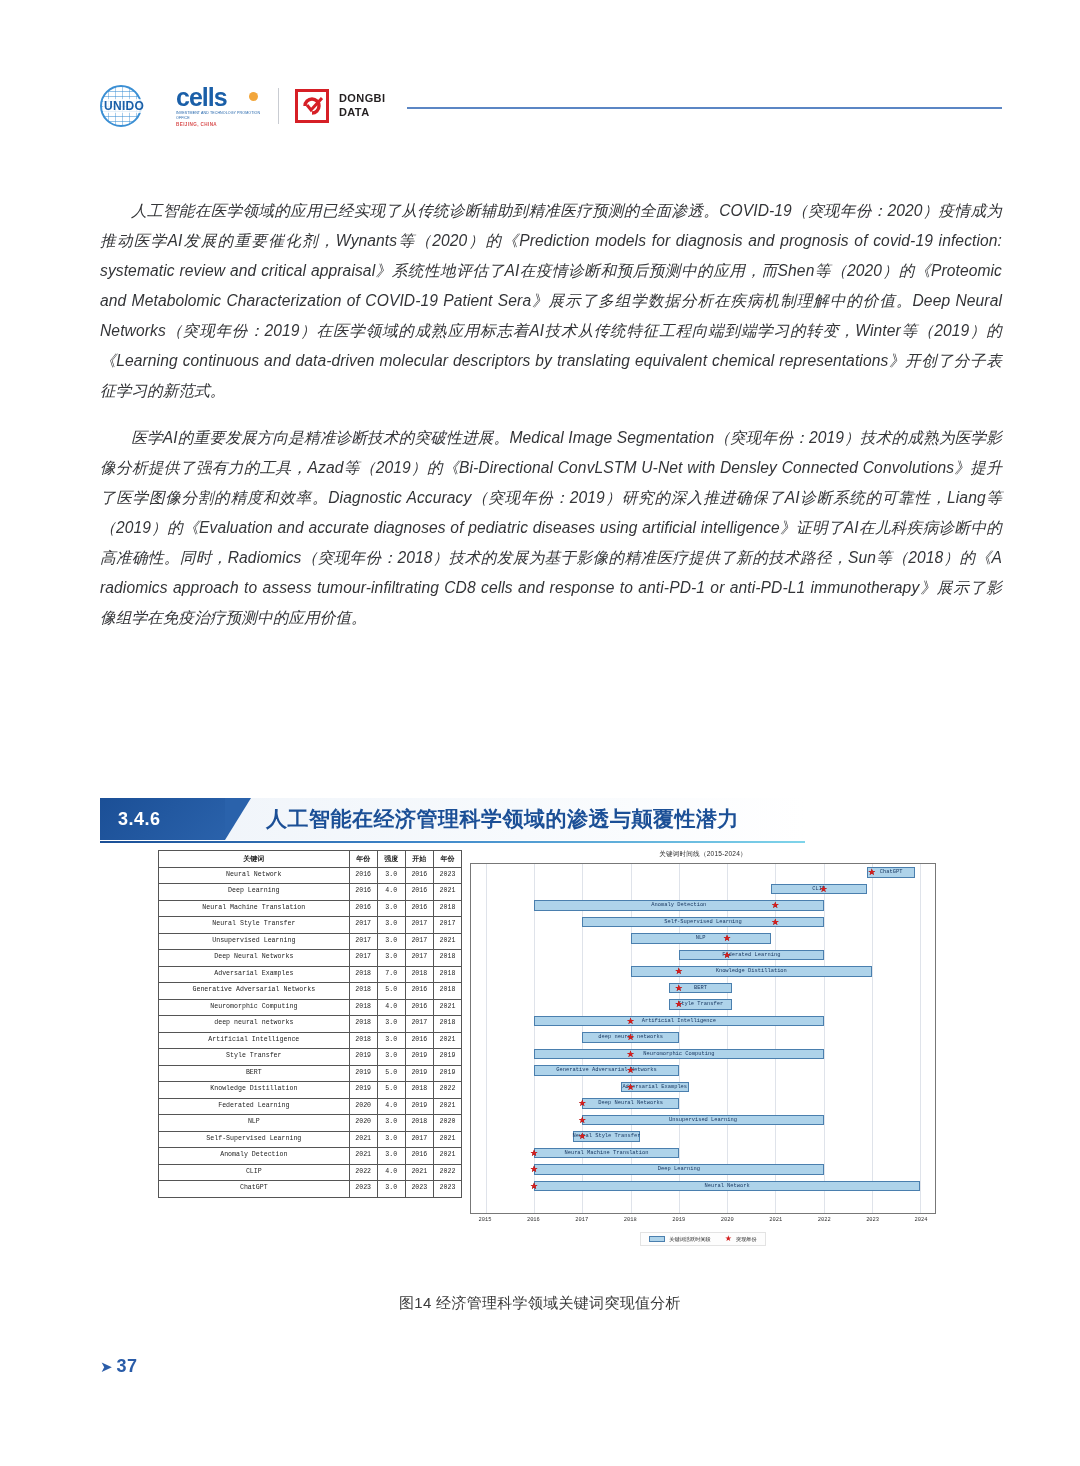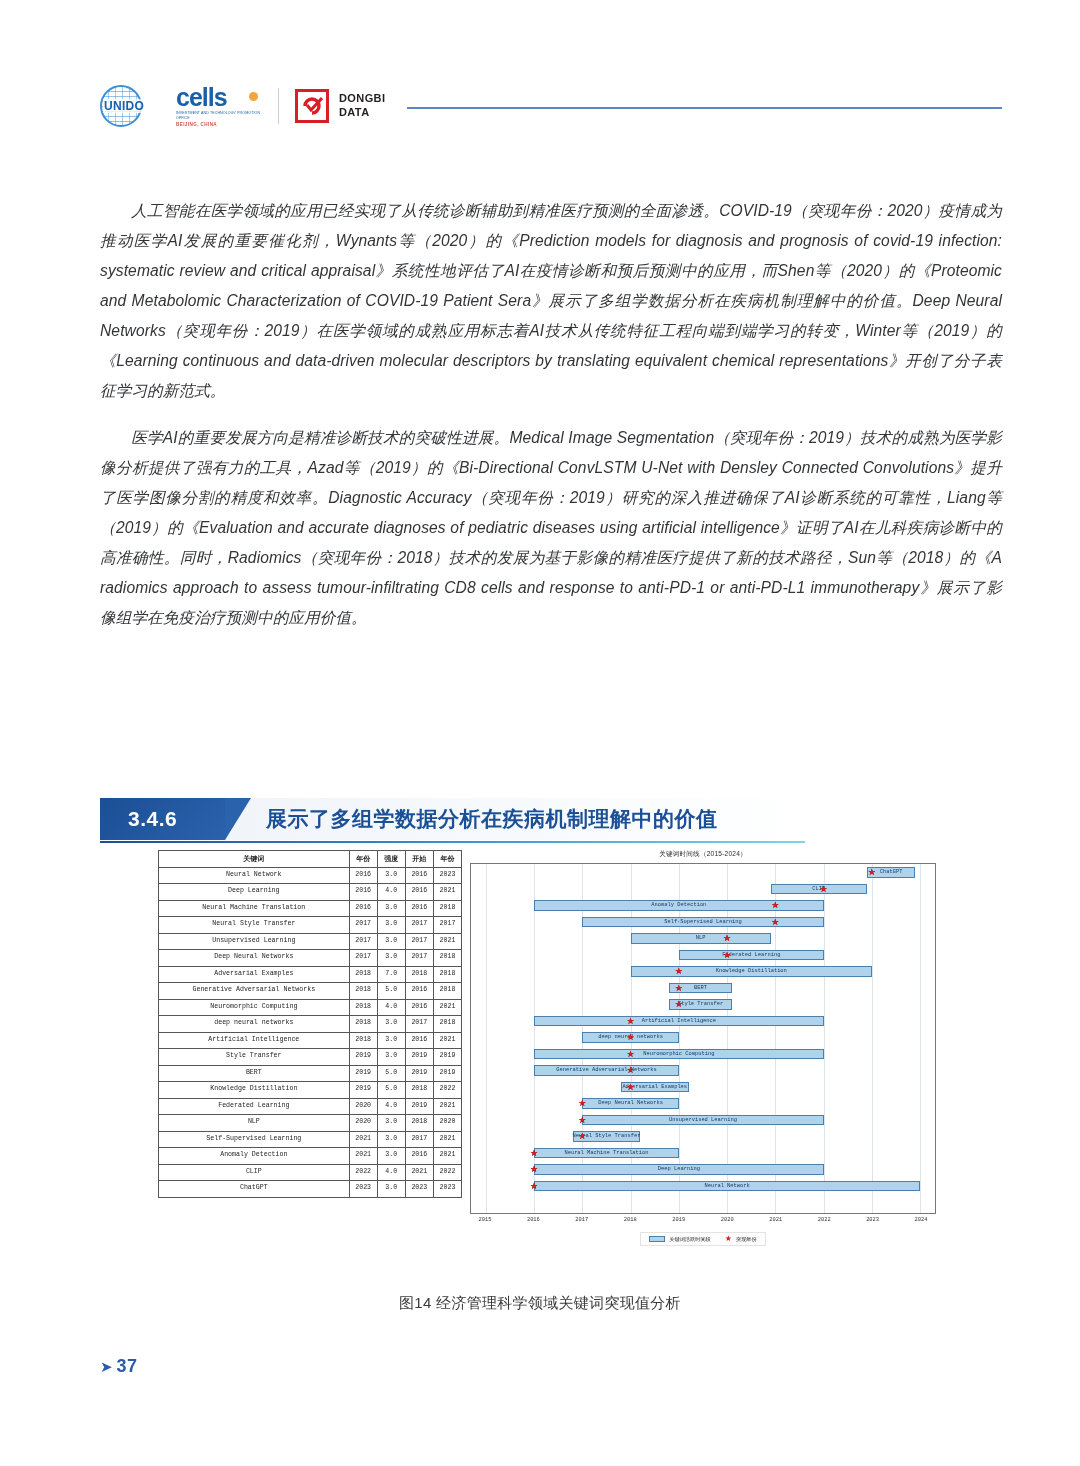--- a/index.html
+++ b/index.html
@@ -54,22 +54,22 @@
 
   
   .section-head { position:absolute; left:100px; top:798px; width:705px; height:42px; }
   .sh-bg {
     position:absolute; inset:0;
     background:linear-gradient(to right,#eef3f9 0%, #f7fafd 60%, #ffffff 100%);
   }
   .sh-num {
     position:absolute; left:0; top:0; height:42px; width:125px;
     background:linear-gradient(135deg,#1b4f96 0%, #2a62ab 100%);
-    color:#fff; font-size:21px; font-weight:bold;
-    display:flex; align-items:center; padding-left:28px; letter-spacing:.5px;
+    color:#fff; font-size:18px; font-weight:bold;
+    display:flex; align-items:center; padding-left:18px; letter-spacing:.5px;
   }
   .sh-arrow {
     position:absolute; left:125px; top:0; width:0; height:0;
     border-top:42px solid #2a62ab; border-right:26px solid transparent;
   }
   .sh-title {
     position:absolute; left:166px; top:0; height:42px; display:flex; align-items:center;
     font-size:21px; font-weight:bold; color:#1b4f96; letter-spacing:.5px;
   }
   .sh-underline {
@@ -169,21 +169,21 @@
 
   <div class="content">
     <p class="para">人工智能在医学领域的应用已经实现了从传统诊断辅助到精准医疗预测的全面渗透。COVID-19（突现年份：2020）疫情成为推动医学AI发展的重要催化剂，Wynants等（2020）的《Prediction models for diagnosis and prognosis of covid-19 infection: systematic review and critical appraisal》系统性地评估了AI在疫情诊断和预后预测中的应用，而Shen等（2020）的《Proteomic and Metabolomic Characterization of COVID-19 Patient Sera》展示了多组学数据分析在疾病机制理解中的价值。Deep Neural Networks（突现年份：2019）在医学领域的成熟应用标志着AI技术从传统特征工程向端到端学习的转变，Winter等（2019）的《Learning continuous and data-driven molecular descriptors by translating equivalent chemical representations》开创了分子表征学习的新范式。</p>
     <p class="para">医学AI的重要发展方向是精准诊断技术的突破性进展。Medical Image Segmentation（突现年份：2019）技术的成熟为医学影像分析提供了强有力的工具，Azad等（2019）的《Bi-Directional ConvLSTM U-Net with Densley Connected Convolutions》提升了医学图像分割的精度和效率。Diagnostic Accuracy（突现年份：2019）研究的深入推进确保了AI诊断系统的可靠性，Liang等（2019）的《Evaluation and accurate diagnoses of pediatric diseases using artificial intelligence》证明了AI在儿科疾病诊断中的高准确性。同时，Radiomics（突现年份：2018）技术的发展为基于影像的精准医疗提供了新的技术路径，Sun等（2018）的《A radiomics approach to assess tumour-infiltrating CD8 cells and response to anti-PD-1 or anti-PD-L1 immunotherapy》展示了影像组学在免疫治疗预测中的应用价值。</p>
   </div>
 
   <div class="section-head">
     <div class="sh-bg"></div>
     <div class="sh-num">3.4.6</div>
     <div class="sh-arrow"></div>
-    <div class="sh-title">展示了多组学数据分析在疾病机制理解中的价值</div>
+    <div class="sh-title">人工智能在经济管理科学领域的渗透与颠覆性潜力</div>
     <div class="sh-underline"></div>
   </div>
 
   <div class="figure-wrap">
     <div class="fig-inner">
       <table class="kw-table">
         <thead>
           <tr>
             <th class="c-kw">关键词</th>
             <th class="c-n">年份</th>

